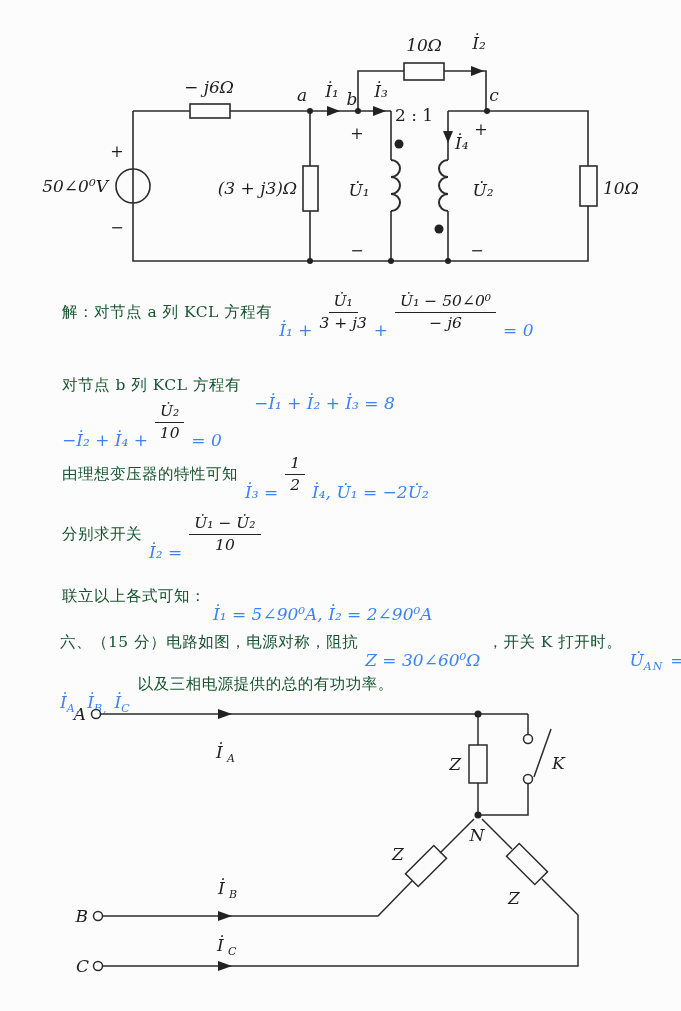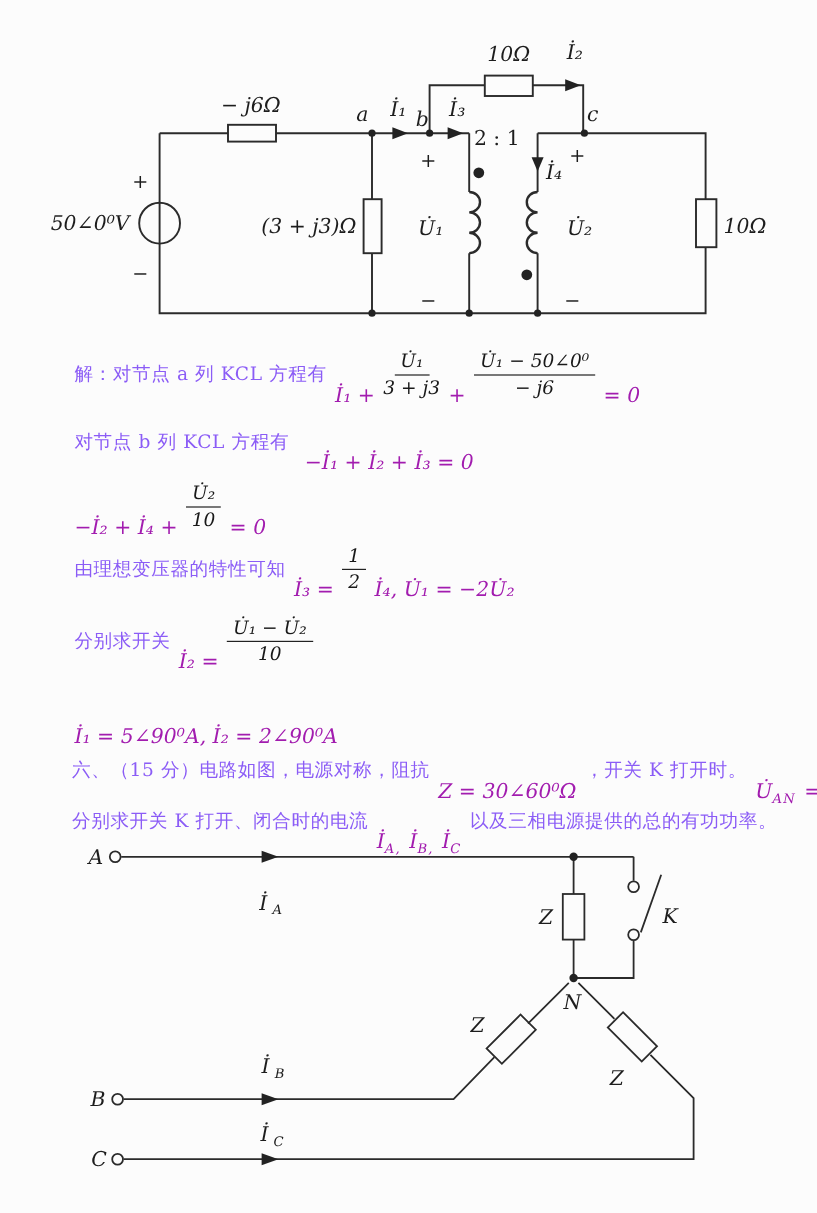--- a/index.html
+++ b/index.html
@@ -4,22 +4,22 @@
 <style>
   html,body{margin:0;padding:0;background:#e8e8e8;}
   .page{position:relative;width:681px;height:1011px;background:#fcfcfc;overflow:hidden;
         font-family:"DejaVu Serif","DejaVu Sans",serif;color:#1d1d1d;}
   svg{position:absolute;left:0;top:0;}
   svg text{font-family:"DejaVu Serif","DejaVu Sans",serif;font-style:italic;font-size:17px;fill:#1d1d1d;}
   svg text.up{font-style:normal;}
   svg text.small{font-size:11px;}
   svg text.sign{font-style:normal;font-size:16px;}
   .eqline{position:absolute;display:flex;align-items:center;gap:7px;white-space:nowrap;}
-  .cn{font-family:"DejaVu Serif","DejaVu Sans",serif;font-size:15.5px;letter-spacing:.5px;color:#8b5cf6;}
-  .m{font-style:italic;font-size:17px;white-space:pre;color:#a21caf;margin-top:36px;}
+  .cn{font-family:"DejaVu Serif","DejaVu Sans",serif;font-size:15.5px;letter-spacing:.5px;color:#14532d;}
+  .m{font-style:italic;font-size:17px;white-space:pre;color:#3b82f6;margin-top:36px;}
   .m sub{font-size:11px;vertical-align:-4px;line-height:0;letter-spacing:1px;}
   .frac{display:inline-flex;flex-direction:column;align-items:center;font-style:italic;
         font-size:15.5px;line-height:1.2;color:#191919;}
   .frac .num{border-bottom:1.3px solid #222;padding:0 5px 1px;}
   .frac .den{padding-top:1px;font-style:italic;}
 </style>
 </head>
 <body>
 
 <div class="page">
@@ -83,23 +83,23 @@
         <span class="num">U̇₁</span>
         <span class="den">3 + j3</span>
       </span>
       <span class="m">+</span>
       <span class="frac">
         <span class="num">U̇₁ − 50∠0⁰</span>
         <span class="den">− j6</span>
       </span>
       <span class="m">= 0</span>
     </div>
-  <div class="eqline" style="left:62px;top:340px;min-height:26px;gap:13px;">
+  <div class="eqline" style="left:62px;top:357px;min-height:26px;gap:13px;">
       <span class="cn">对节点 b 列 KCL 方程有</span>
-      <span class="m">−İ₁ + İ₂ + İ₃ = 0</span>
+      <span class="m">−İ₁ + İ₂ + İ₃ = 8</span>
     </div>
   <div class="eqline" style="left:62px;top:394px;min-height:50px;">
       <span class="m">−İ₂ + İ₄ +</span>
       <span class="frac">
         <span class="num">U̇₂</span>
         <span class="den">10</span>
       </span>
       <span class="m">= 0</span>
     </div>
   <div class="eqline" style="left:62px;top:446px;min-height:50px;text-align:right;">
@@ -113,31 +113,31 @@
     </div>
   <div class="eqline" style="left:62px;top:506px;min-height:50px;">
       <span class="cn">分别求开关</span>
       <span class="m">İ₂ =</span>
       <span class="frac">
         <span class="num">U̇₁ − U̇₂</span>
         <span class="den">10</span>
       </span>
     </div>
   <div class="eqline" style="left:62px;top:568px;min-height:26px;">
+      <span class="cn">联立以上各式可知：</span>
       <span class="m">İ₁ = 5∠90⁰A, İ₂ = 2∠90⁰A</span>
     </div>
   <div class="eqline" style="left:60px;top:614px;min-height:28px;">
       <span class="cn">六、（15 分）电路如图，电源对称，阻抗</span>
       <span class="m">Z = 30∠60⁰Ω</span>
       <span class="cn">，开关 K 打开时。</span>
       <span class="m">U̇<sub>AN</sub></span>
       <span class="m">= 300∠0⁰V</span>
     </div>
   <div class="eqline" style="left:60px;top:656px;min-height:28px;">
-      <span class="cn">分别求开关 K 打开、闭合时的电流</span>
       <span class="m">İ<sub>A,</sub></span>
       <span class="m">İ<sub>B,</sub></span>
       <span class="m">İ<sub>C</sub></span>
       <span class="cn">以及三相电源提供的总的有功功率。</span>
     </div>
 
   <svg width="681" height="321" viewBox="0 690 681 321" style="top:690px">
     <g stroke="#2b2b2b" stroke-width="1.5" fill="none">
       <path d="M101,714 H528 M528,714 V734 M528,784 V815 H478
                M478,714 V745 M478,783 V815

